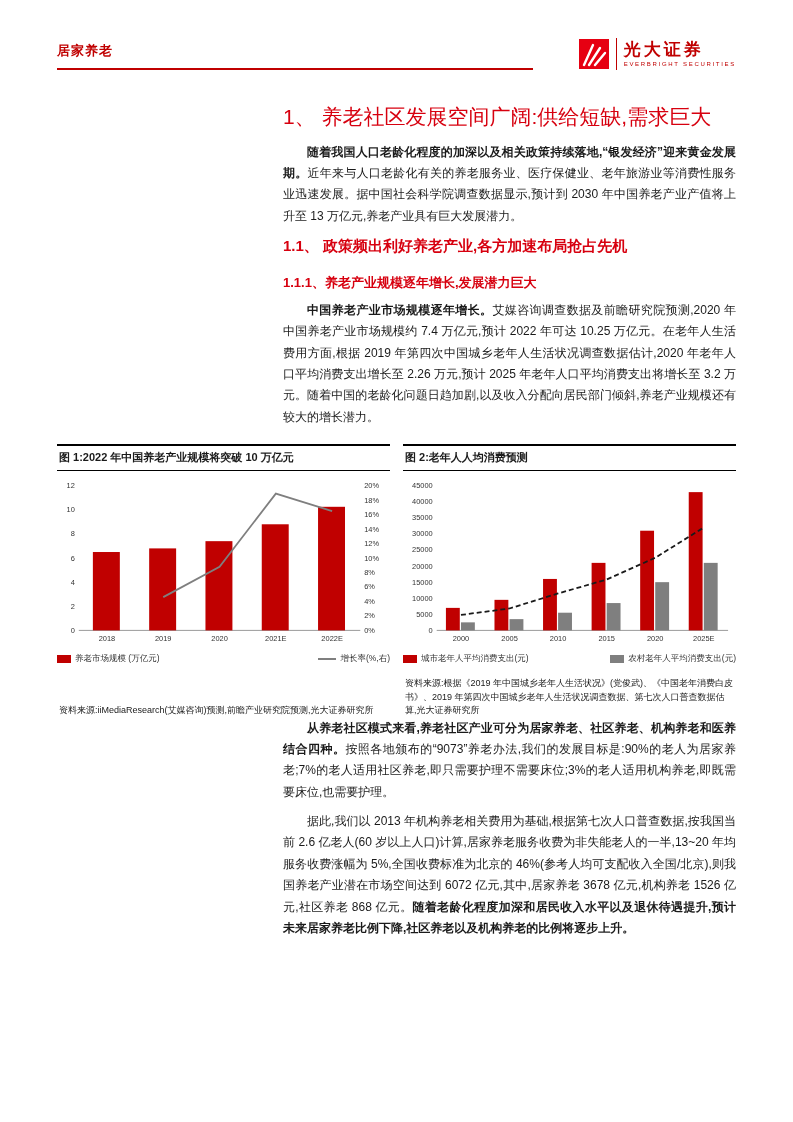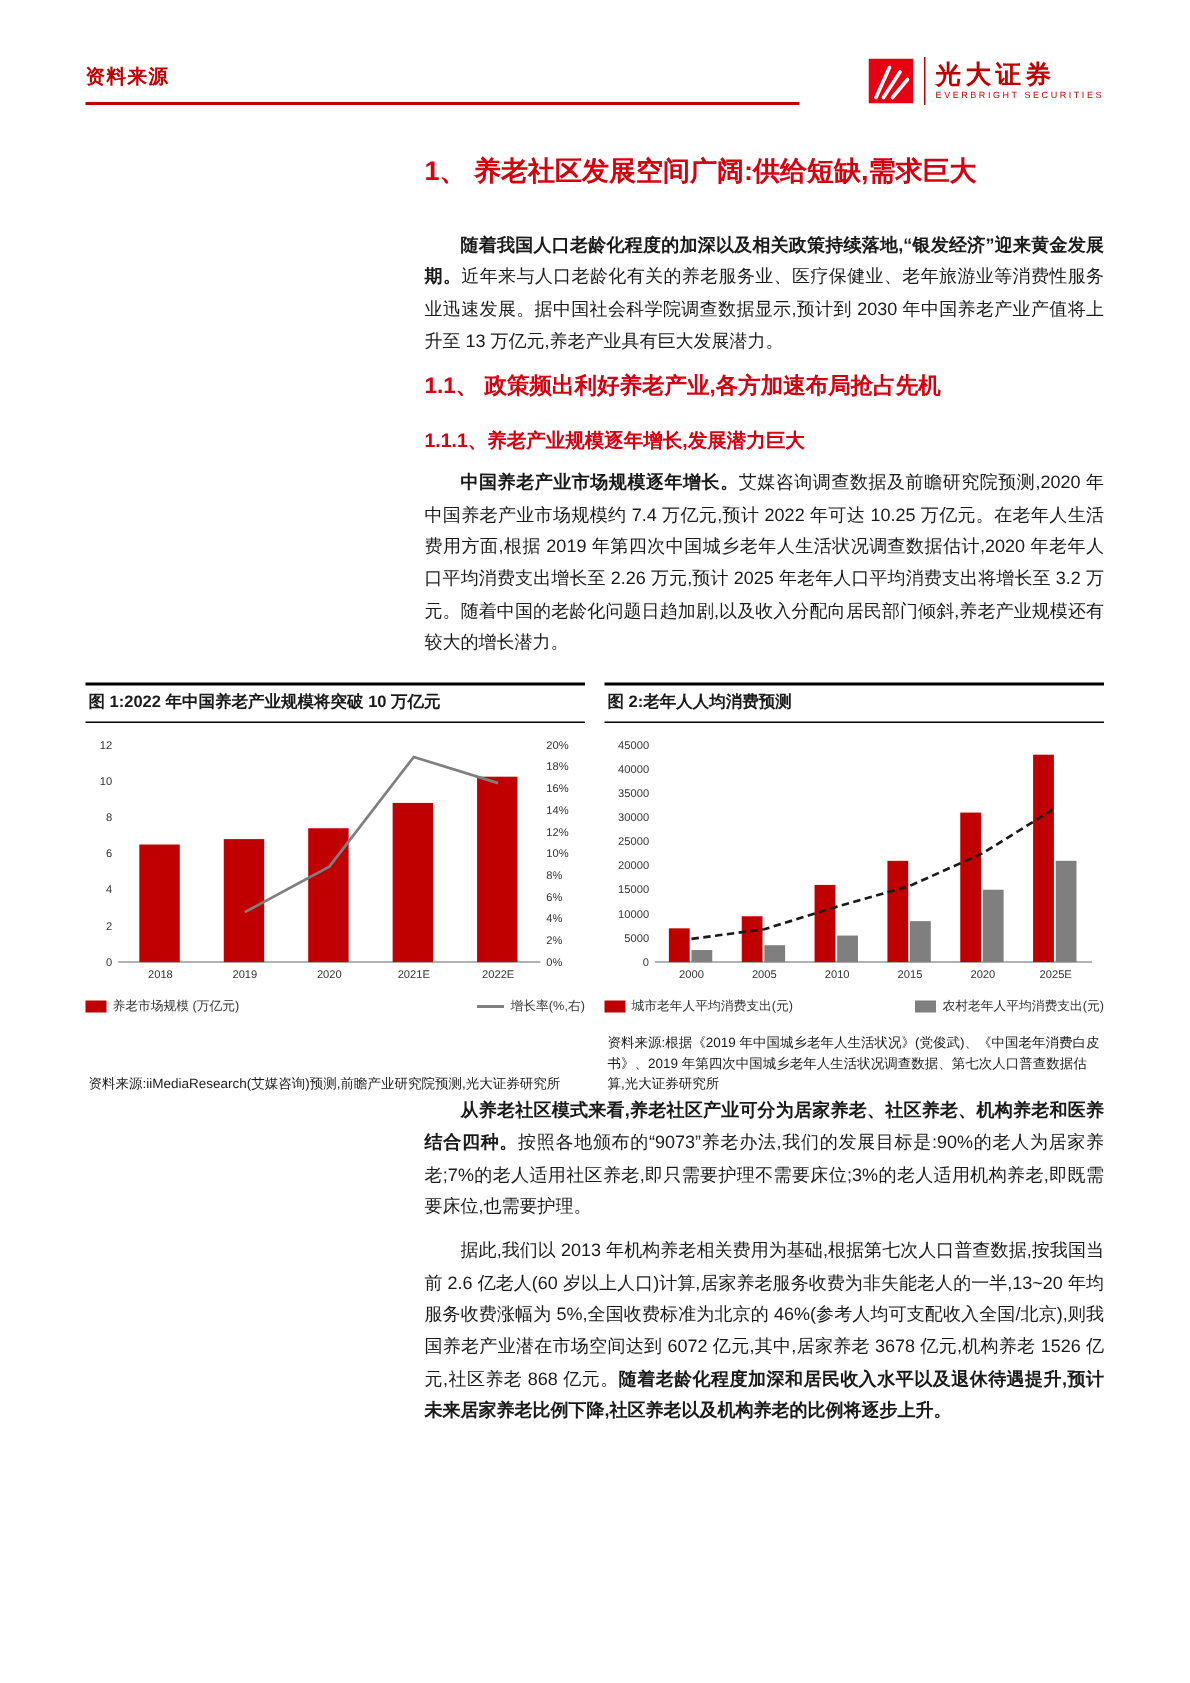--- a/index.html
+++ b/index.html
@@ -14,21 +14,21 @@
 
   .brand { position:absolute; top:38px; right:57px; display:flex; align-items:center; gap:7px; }
   .brand-icon { width:30px; height:30px; display:block; }
   .brand-divider { width:1px; height:32px; background:var(--accent,#c00000); }
   .brand-text { display:flex; flex-direction:column; gap:2px; }
   .brand-name { color:var(--accent,#c00000); font-size:17px; font-weight:bold; letter-spacing:3px; line-height:1.05; }
   .brand-sub { color:var(--accent,#c00000); font-size:6px; letter-spacing:1.7px; }
 
   .content { margin:0 57px 0 283px; }
   .content.first { margin-top:30px; }
-  h1.title { color:var(--heading,#d7000f); font-size:18px; font-weight:bold; line-height:1.6; margin-bottom:24px; }
+  h1.title { color:var(--heading,#d7000f); font-size:21px; font-weight:normal; line-height:1.6; margin-bottom:8px; }
   .para { font-size:12px; line-height:1.78; text-align:justify; text-indent:2em; margin-bottom:8px; }
   .h2 { color:var(--heading,#d7000f); font-size:15px; font-weight:bold; margin:10px 0 9px 0; }
   .h3 { color:var(--heading,#d7000f); font-size:13px; font-weight:bold; margin:18px 0 8px 0; }
   .bold { font-weight:bold; }
 
   .figures { display:flex; gap:13px; margin:16px 57px 0 57px; align-items:stretch; }
   figure { width:336px; display:flex; flex-direction:column; }
   .fig-title { font-size:11px; font-weight:bold; line-height:1.45; border-top:2px solid #000; border-bottom:1px solid #000; padding:4px 2px; }
   .fig-body { padding:8px 0 0 0; }
   .legend { display:flex; flex-direction:column; gap:3px; font-size:8.5px; color:#333; padding:2px 0 8px 0; }
@@ -40,21 +40,21 @@
   .fig-source { font-size:9px; line-height:1.5; color:#1a1a1a; margin-top:auto; padding:4px 2px 0 2px; }
 
   .content.after-fig { }
 </style>
 </head>
 <body>
 
 <div class="page">
 
   <div class="header">
-    <div class="category">资料来源</div>
+    <div class="category">居家养老</div>
     <div class="header-rule"></div>
 
     <div class="brand">
       <svg class="brand-icon" viewBox="0 0 30 30" aria-hidden="true">
         <rect width="30" height="30" fill="#e60012"></rect>
         <g stroke="#ffffff" stroke-width="2.4" stroke-linecap="round">
           <line x1="5" y1="26" x2="14" y2="6"></line>
           <line x1="10" y1="26" x2="21" y2="9"></line>
           <line x1="16" y1="26" x2="26" y2="14"></line>
         </g>

